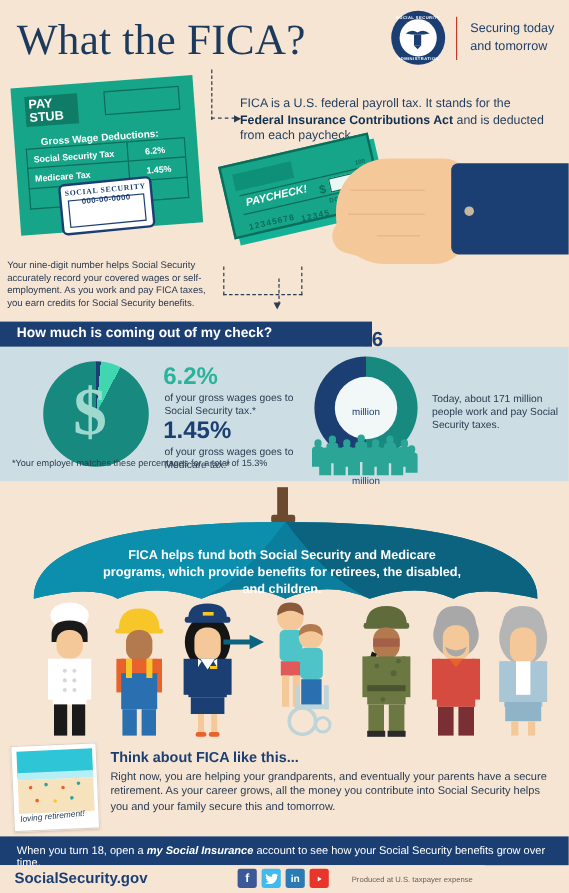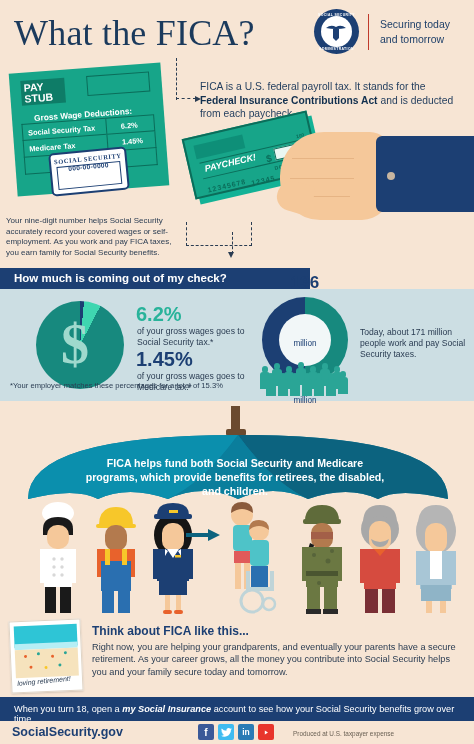--- a/index.html
+++ b/index.html
@@ -15,21 +15,21 @@
     background: #f7e5d4;
   }
 
   
   .header { position: absolute; top: 0; left: 0; width: 474px; height: 62px; }
   .title {
     position: absolute; left: 14px; top: 12px;
     font-family: "Liberation Serif", serif;
     font-size: 36px; color: #1b3a5c; letter-spacing: .2px;
   }
-  .seal-wrap { position: absolute; right: 24px; top: 9px; display: flex; align-items: center; }
+  .seal-wrap { position: absolute; right: 12px; top: 9px; display: flex; align-items: center; }
   .seal { width: 45px; height: 45px; position: relative; }
   .seal-ring {
     width: 45px; height: 45px; border-radius: 50%;
     background: #1c3f73; display: flex; align-items: center; justify-content: center;
   }
   .seal-inner {
     width: 31px; height: 31px; border-radius: 50%;
     background: #fff; display: flex; align-items: center; justify-content: center;
     flex-direction: column;
   }
@@ -302,21 +302,21 @@
           <div class="stub-c2"></div>
         </div>
       </div>
     </div>
     <div class="ss-card">
       <div class="ss-card-title">SOCIAL SECURITY</div>
       <div class="ss-card-inner"></div>
       <div class="ss-card-num">000-00-0000</div>
     </div>
   </div>
-  <div class="stub-caption">Your nine-digit number helps Social Security accurately record your covered wages or self-employment. As you work and pay FICA taxes, you earn family for Social Security benefits.</div>
+  <div class="stub-caption">Your nine-digit number helps Social Security accurately record your covered wages or self-employment. As you work and pay FICA taxes, you earn credits for Social Security benefits.</div>
 
   <div class="dotted-v"></div>
   <div class="dotted-arrow"></div>
   <div class="fica-def">
     <span>FICA is a U.S. federal payroll tax. It stands for the </span><b>Federal Insurance Contributions Act</b><span> and is deducted from each paycheck.</span>
   </div>
 
   <div class="hand-scene">
     <div class="check2"></div>
     <div class="check">
@@ -563,21 +563,21 @@
       <div class="dot" style="left:13px; top:33px; background:#e8622c;"></div>
       <div class="dot" style="left:26px; top:31px; background:#2aa596;"></div>
       <div class="dot" style="left:40px; top:34px; background:#e8622c;"></div>
       <div class="dot" style="left:53px; top:31px; background:#2aa596;"></div>
       <div class="dot" style="left:18px; top:44px; background:#e8622c;"></div>
       <div class="dot" style="left:33px; top:45px; background:#f7c72a;"></div>
       <div class="dot" style="left:47px; top:43px; background:#2aa596;"></div>
       <div class="photo-cap">loving retirement!</div>
     </div>
     <div class="think-h">Think about FICA like this...</div>
-    <div class="think-p">Right now, you are helping your grandparents, and eventually your parents have a secure retirement. As your career grows, all the money you contribute into Social Security helps you and your family secure today and tomorrow.</div>
+    <div class="think-p">Right now, you are helping your grandparents, and eventually your parents have a secure retirement. As your career grows, all the money you contribute into Social Security helps you and your family secure this and tomorrow.</div>
   </div>
 
   <div class="footer-bar">
     <span>When you turn 18, open a </span><i>my Social Insurance</i><span> account to see how your Social Security benefits grow over time.</span>
   </div>
   <div class="footer-bot">
     <div class="ssgov">SocialSecurity.gov</div>
     <div class="socials">
       <div class="s-icon" style="background:#3b5998;">f</div>
       <div class="s-icon" style="background:#3fbbf0;">

